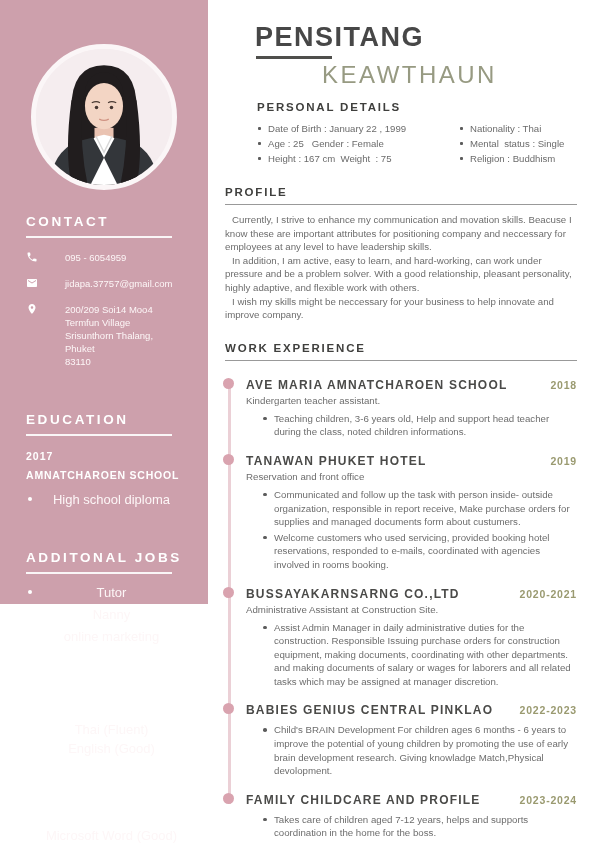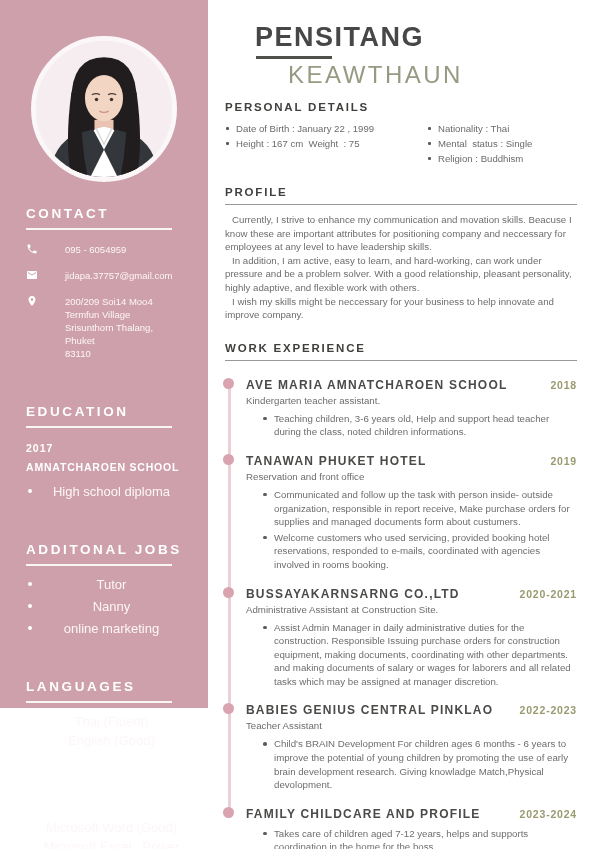--- a/index.html
+++ b/index.html
@@ -7,23 +7,23 @@
     width:600px; height:849px;
     background:#ffffff;
     font-family:"Liberation Sans", sans-serif;
     position:relative; overflow:hidden;
     -webkit-font-smoothing:antialiased;
   }
   .page { position:absolute; inset:0; }
 
   
   .sidebar {
-    position:absolute; left:0; top:0; width:208px; height:708px;
+    position:absolute; left:0; top:0; width:208px; height:604px;
     background:var(--sidebar_pink,#cda0ac);
-    color:#fff; box-sizing:border-box; padding:0 26px;
+    color:#fff; box-sizing:border-box; padding:8px 26px;
   }
   .photo-ring {
     width:136px; height:136px; border:5px solid #fbf6f7; border-radius:50%;
     margin:36px auto 0; overflow:hidden; background:#f5edef;
   }
   .photo-ring svg { display:block; width:100%; height:100%; }
 
   .side-section { margin-top:44px; }
   .side-section.first { margin-top:24px; }
   .side-heading {
@@ -48,31 +48,31 @@
 
   
   .main { position:absolute; left:225px; top:0; width:352px; }
 
   .name-first {
     margin:22px 0 0 30px; font-size:27px; font-weight:800;
     letter-spacing:1.5px; color:var(--heading_dark,#474747);
   }
   .name-rule { margin:3px 0 2px 31px; width:76px; height:3px; background:#4f4f4c; }
   .name-last {
-    margin-left:63px; font-size:24px; font-weight:400;
+    margin-left:97px; font-size:24px; font-weight:400;
     letter-spacing:2.5px; color:var(--sage,#979a82);
   }
 
   .section-heading {
     font-size:11.5px; font-weight:bold; letter-spacing:1.8px;
     color:#3f3f3d;
   }
   .section-rule { height:1px; background:#999; margin-top:6px; }
 
-  .pd { margin-top:12px; }
+  .pd { margin-top:12px;margin-left:32px; }
   .pd-cols { display:flex; margin-top:8px; }
   .pd-col { flex:none; width:202px; }
   .pd-col.right { width:150px; }
   .dot-list { list-style:none; margin:0; padding:0; }
   .dot-list li {
     position:relative; padding-left:11px;
     font-size:9.6px; line-height:15px; color:#6b6b6b;
   }
   .dot-list li::before {
     content:''; position:absolute; left:1px; top:6px;
@@ -223,20 +223,21 @@
       <div class="name-rule"></div>
       <div class="name-last">KEAWTHAUN</div>
     </header>
 
     <section class="pd">
       <div class="section-heading">PERSONAL DETAILS</div>
       <div class="pd-cols">
         <div class="pd-col">
           <ul class="dot-list">
             <li>Date of Birth : January 22 , 1999</li>
+            <li>Age : 25&nbsp;&nbsp; Gender : Female</li>
             <li>Height : 167 cm&nbsp; Weight&nbsp; : 75</li>
           </ul>
         </div>
         <div class="pd-col right">
           <ul class="dot-list">
             <li>Nationality : Thai</li>
             <li>Mental&nbsp; status : Single</li>
             <li>Religion : Buddhism</li>
           </ul>
         </div>
@@ -296,21 +297,20 @@
             <li>Assist Admin Manager in daily administrative duties for the construction. Responsible Issuing purchase orders for construction equipment, making documents, coordinating with other departments. and making documents of salary or wages for laborers and all related tasks which may be assigned at manager discretion.</li>
           </ul>
         </article>
 
         <article class="entry">
           <span class="entry-dot"></span>
           <div class="entry-head">
             <span class="entry-title">BABIES GENIUS CENTRAL PINKLAO</span>
             <span class="entry-period">2022-2023</span>
           </div>
-          <div class="entry-role">Teacher Assistant</div>
           <ul class="entry-bullets">
             <li>Child's BRAIN Development For children ages 6 months - 6 years to improve the potential of young children by promoting the use of early brain development research. Giving knowladge Match,Physical devolopment.</li>
           </ul>
         </article>
 
         <article class="entry">
           <span class="entry-dot"></span>
           <div class="entry-head">
             <span class="entry-title">FAMILY CHILDCARE AND PROFILE</span>
             <span class="entry-period">2023-2024</span>

